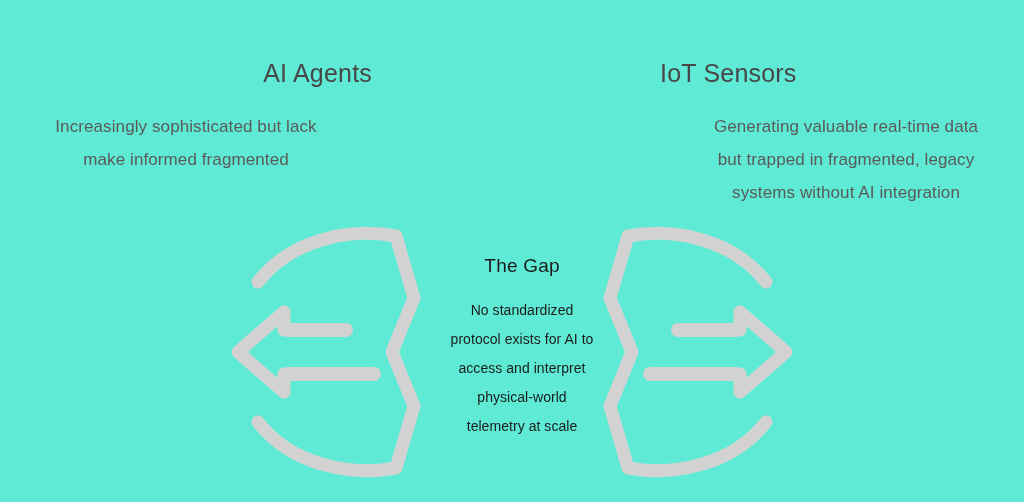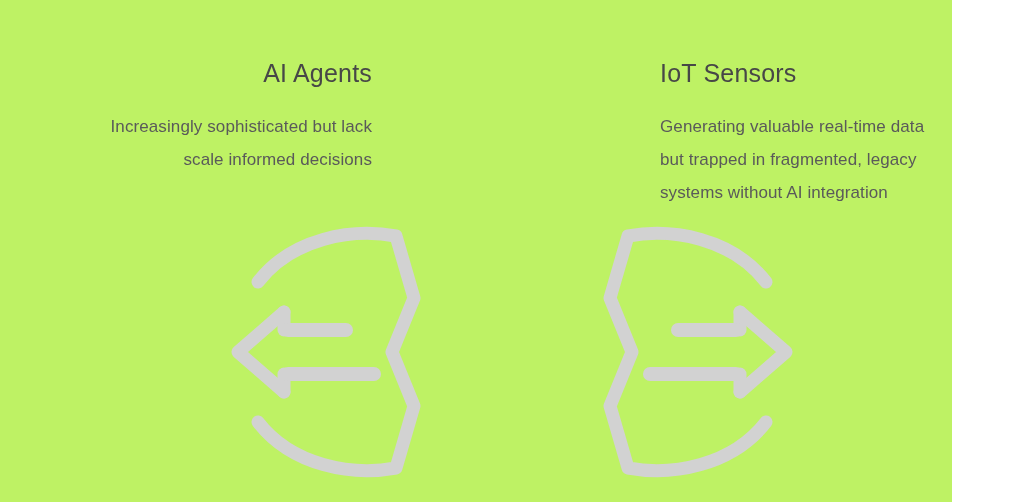--- a/index.html
+++ b/index.html
@@ -6,23 +6,23 @@
     margin: 0;
     padding: 0;
     background: #ffffff;
   }
   body {
     font-family: "Liberation Sans", sans-serif;
     -webkit-font-smoothing: antialiased;
   }
   #canvas {
     position: relative;
-    width: 952px;
+    width: 1024px;
     height: 502px;
-    background: #bef264;
+    background: #5eead4;
     overflow: hidden;
   }
 
   
   .col {
     position: absolute;
     top: 58px;
     width: 372px;
   }
   .col-left {
@@ -41,20 +41,21 @@
     line-height: 30px;
     margin: 0 0 22px 0;
   }
   .col-body {
     font-size: 17px;
     font-weight: 400;
     color: #5a5a5a;
     line-height: 33px;
     letter-spacing: 0.1px;
     margin: 0;
+    text-align: center;
   }
   .col-body span { display: block; }
 
   
   #gap-block {
     position: absolute;
     left: 412px;
     top: 254px;
     width: 220px;
     text-align: center;
@@ -87,21 +88,21 @@
 </style>
 </head>
 <body>
 
 <div id="canvas">
 
   <div class="col col-left">
     <h2 class="col-title">AI Agents</h2>
     <p class="col-body">
       <span>Increasingly sophisticated but lack</span>
-      <span>scale informed decisions</span>
+      <span>make informed fragmented</span>
     </p>
   </div>
 
   <div class="col col-right">
     <h2 class="col-title">IoT Sensors</h2>
     <p class="col-body">
       <span>Generating valuable real-time data</span>
       <span>but trapped in fragmented, legacy</span>
       <span>systems without AI integration</span>
     </p>
@@ -156,14 +157,24 @@
           <path d="M 62 170 L 62 152"></path>
         </g>
         <g fill="none" stroke="#d2d2d2" stroke-width="14" stroke-linecap="round" stroke-linejoin="round">
           <line x1="66" y1="108" x2="124" y2="108"></line>
           <line x1="66" y1="152" x2="152" y2="152"></line>
         </g>
       </g>
     </svg>
   </div>
 
+  <div id="gap-block">
+    <h3 class="gap-title">The Gap</h3>
+    <p class="gap-body">
+      <span>No standardized</span>
+      <span>protocol exists for AI to</span>
+      <span>access and interpret</span>
+      <span>physical-world</span>
+      <span>telemetry at scale</span>
+    </p>
+  </div>
 
 </div>
 
 </body></html>

